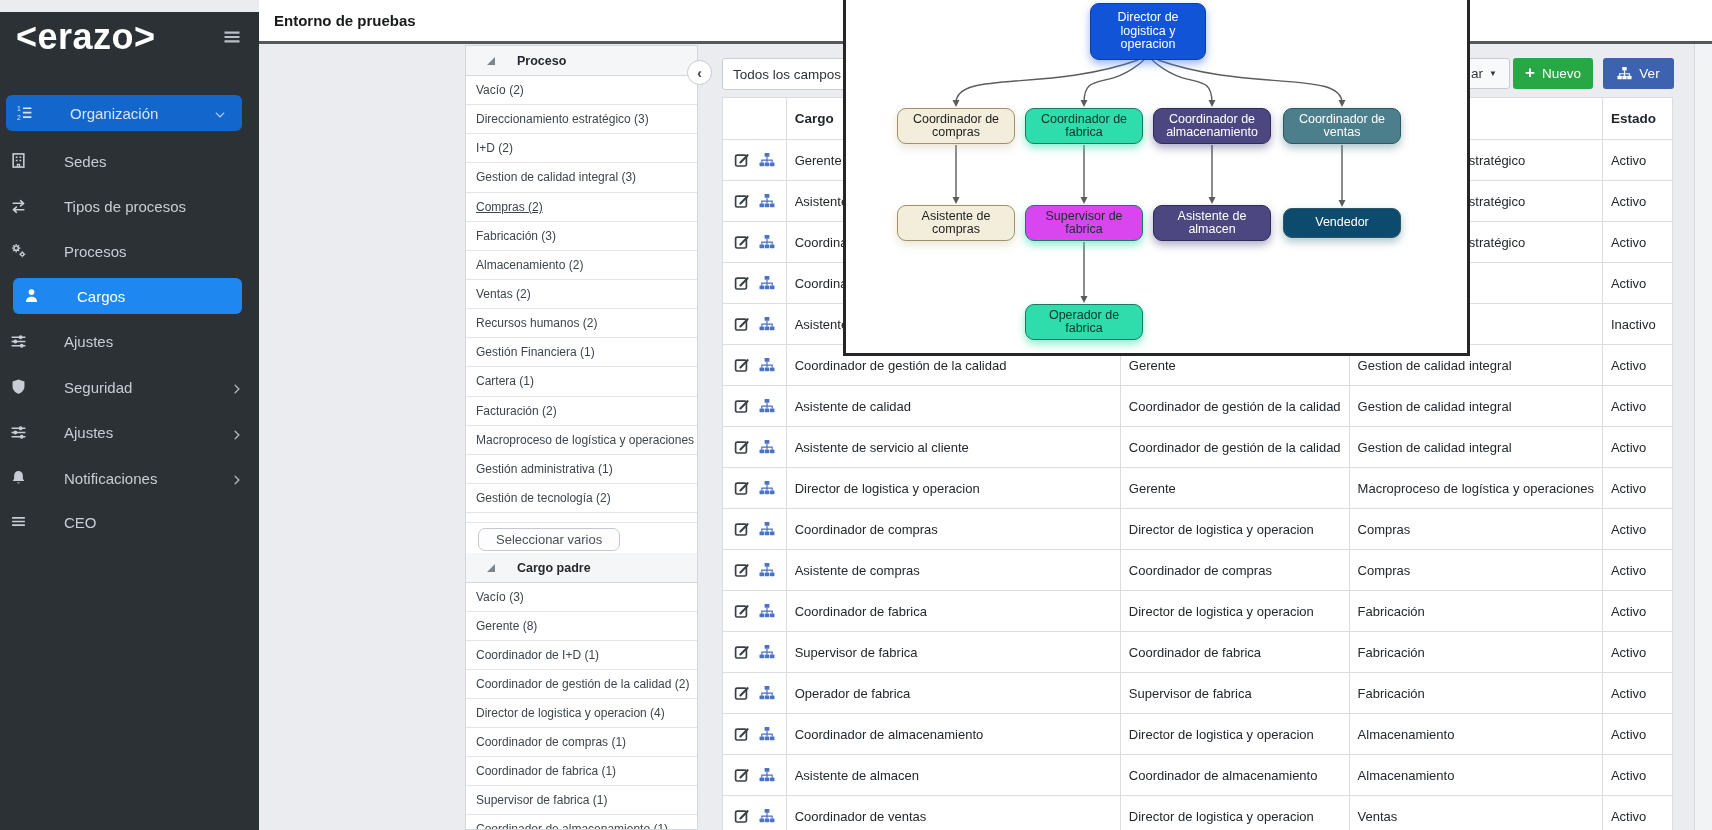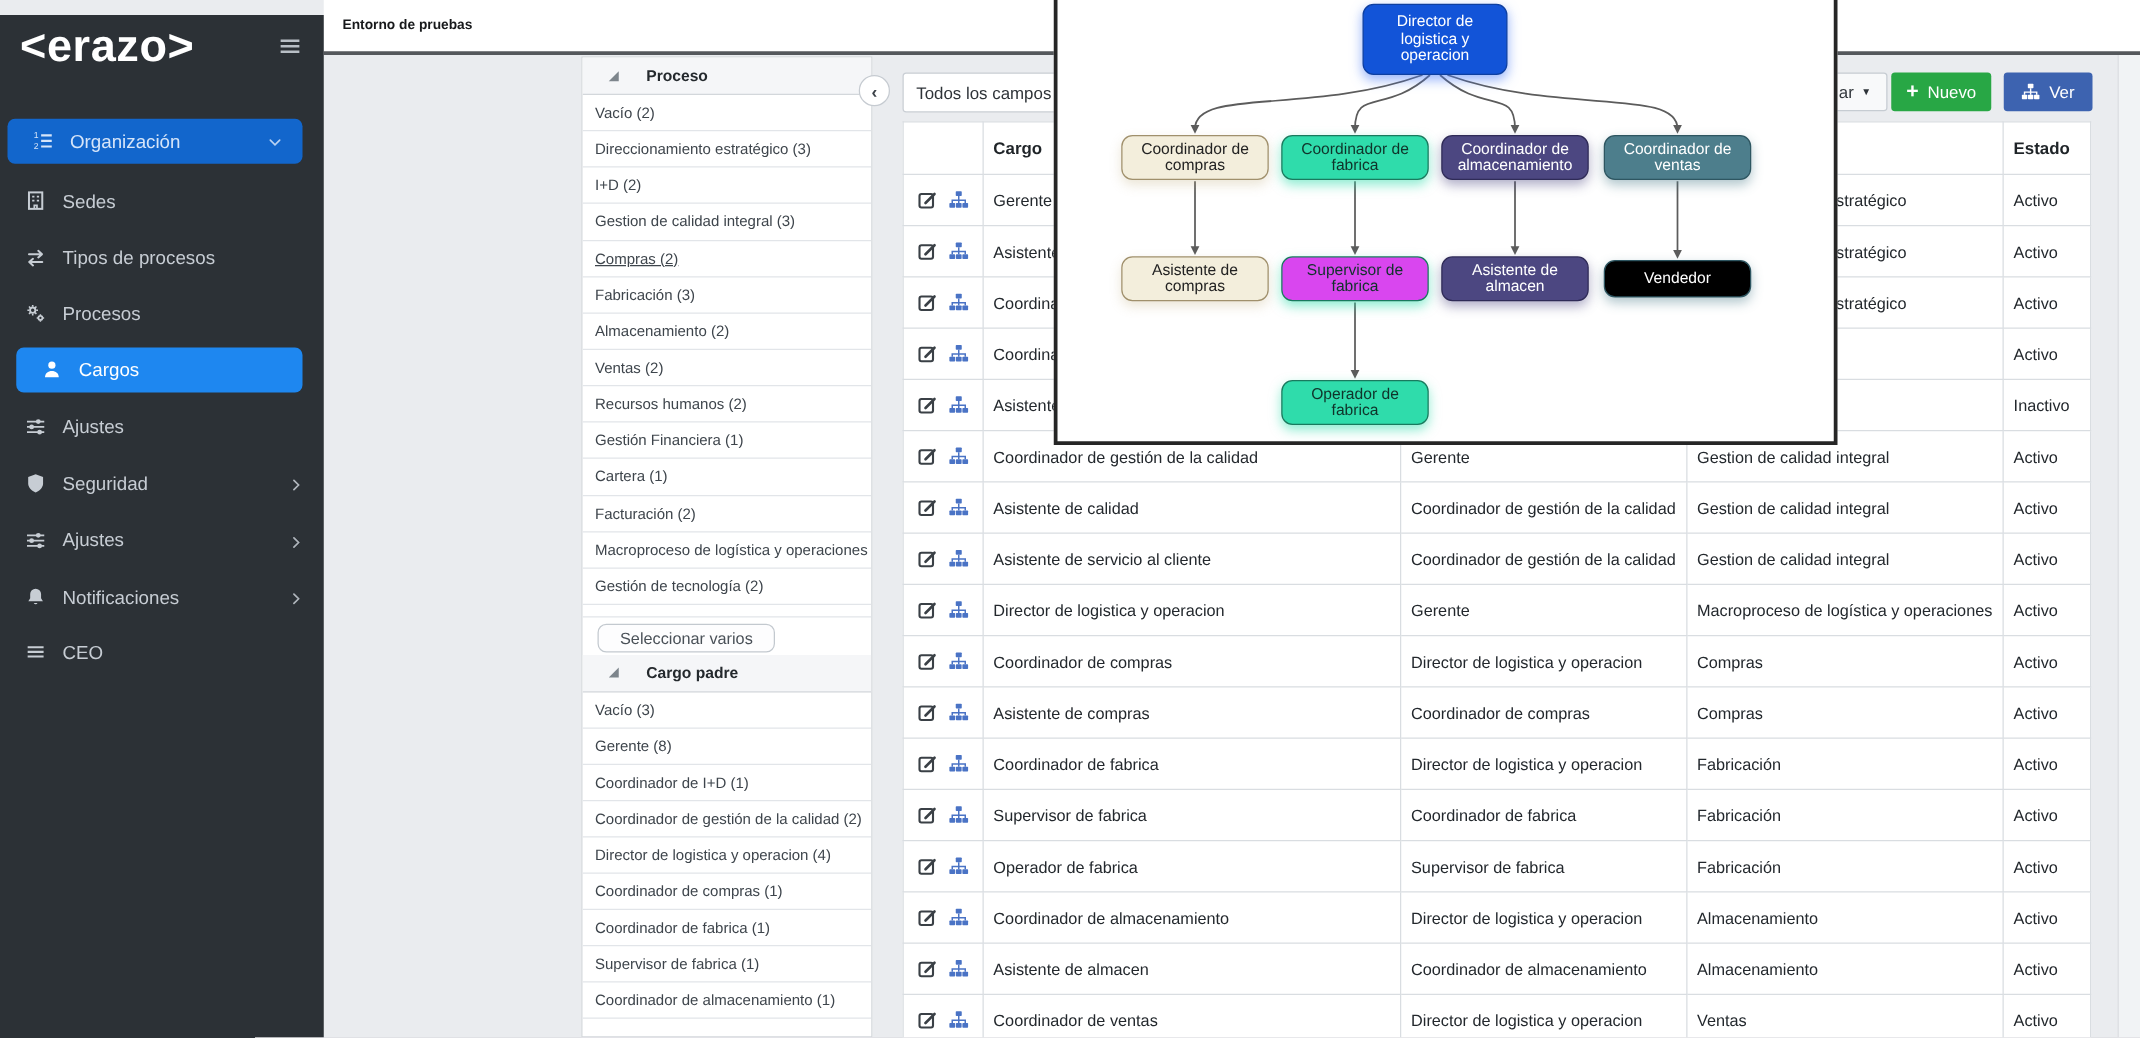--- a/index.html
+++ b/index.html
@@ -3,29 +3,29 @@
 <meta charset="utf-8">
 <style>
   html,body{margin:0;padding:0;background:#d8dadd;}
   #app{position:relative;width:1712px;height:830px;overflow:hidden;background:#eaecef;
        font-family:"Liberation Sans",sans-serif;-webkit-font-smoothing:antialiased;}
   
   .sidebar{position:absolute;left:0;top:12px;width:259px;height:830px;background:#2c3136;z-index:5;}
   .logo{position:absolute;left:16px;top:4px;font-size:36px;font-weight:bold;color:#ffffff;letter-spacing:0.5px;}
   .hamburger{position:absolute;left:222px;top:15px;color:#b9bfc6;cursor:pointer;}
   .nav-item{position:absolute;left:0;width:259px;height:44px;display:flex;align-items:center;
-            padding-left:20px;box-sizing:border-box;color:#c7cdd4;font-size:15px;cursor:pointer;}
+            padding-left:10px;box-sizing:border-box;color:#c7cdd4;font-size:15px;cursor:pointer;gap:24px;}
   .nav-item .nicon{width:18px;height:18px;margin-right:12px;flex:0 0 18px;display:inline-flex;}
   .nav-item.section-active{left:6px;width:236px;height:36px;border-radius:6px;background:#1266cc;color:#d6e5f9;}
   .nav-item.selected{left:13px;width:229px;height:36px;border-radius:6px;background:#1e87f0;color:#ffffff;}
   .nav-chev{position:absolute;right:16px;top:50%;transform:translateY(-50%);width:12px;height:12px;opacity:.85;}
   
   .topbar{position:absolute;left:259px;top:0;width:1453px;height:41px;background:#ffffff;
           border-bottom:3px solid #55585c;z-index:4;}
-  .topbar-title{position:absolute;left:15px;top:0;line-height:41px;font-size:11px;font-weight:bold;color:#17191b;}
+  .topbar-title{position:absolute;left:15px;top:0;line-height:41px;font-size:15px;font-weight:bold;color:#17191b;}
   
   .filter-panel{position:absolute;left:465px;top:45px;width:233px;height:785px;background:#fff;
                 border:1px solid #d3d7db;box-sizing:border-box;overflow:hidden;z-index:3;}
   .fheader{height:30px;background:#f5f6f8;border-bottom:1px solid #d3d7db;display:flex;align-items:center;
            padding-left:21px;box-sizing:border-box;font-size:12.5px;font-weight:bold;color:#24292d;gap:22px;}
   .ftri{width:0;height:0;border-bottom:8px solid #7d858c;border-left:8px solid transparent;}
   .fitem{height:29px;border-bottom:1px solid #e2e5e9;display:flex;align-items:center;padding-left:10px;
          box-sizing:border-box;font-size:12px;color:#3e454c;white-space:nowrap;overflow:hidden;cursor:pointer;}
   .filters-gap{height:9px;border-bottom:1px solid #e2e5e9;}
   .select-wrap{padding:5px 0 2px 12px;}
@@ -202,20 +202,21 @@
       <div class="fitem" style="height: 29.15px;">Gestion de calidad integral (3)</div>
       <div class="fitem" style="height: 29.15px; text-decoration: underline;">Compras (2)</div>
       <div class="fitem" style="height: 29.15px;">Fabricación (3)</div>
       <div class="fitem" style="height: 29.15px;">Almacenamiento (2)</div>
       <div class="fitem" style="height: 29.15px;">Ventas (2)</div>
       <div class="fitem" style="height: 29.15px;">Recursos humanos (2)</div>
       <div class="fitem" style="height: 29.15px;">Gestión Financiera (1)</div>
       <div class="fitem" style="height: 29.15px;">Cartera (1)</div>
       <div class="fitem" style="height: 29.15px;">Facturación (2)</div>
       <div class="fitem" style="height: 29.15px;">Macroproceso de logística y operaciones (1)</div>
+      <div class="fitem" style="height: 29.15px;">Gestión administrativa (1)</div>
       <div class="fitem" style="height: 29.15px;">Gestión de tecnología (2)</div>
       <div class="filters-gap"></div>
       <div class="select-wrap"><button class="select-varios">Seleccionar varios</button></div>
       <div class="fheader">
         <span class="ftri"></span>
         <span>Cargo padre</span>
       </div>
       <div class="fitem">Vacío (3)</div>
       <div class="fitem">Gerente (8)</div>
       <div class="fitem">Coordinador de I+D (1)</div>
@@ -778,21 +779,21 @@
         <div>compras</div>
       </div>
       <div class="onode" style="left: 179px; top: 206px; width: 118px; height: 36px; background: #d946ef; border: 1.5px solid rgb(26, 122, 94); color: rgb(16, 51, 42); box-shadow: rgba(47, 220, 171, 0.55) 0px 4px 9px;">
         <div>Supervisor de</div>
         <div>fabrica</div>
       </div>
       <div class="onode" style="left: 307px; top: 206px; width: 118px; height: 36px; background: rgb(76, 71, 129); border: 1.5px solid rgb(47, 43, 87); color: rgb(255, 255, 255); box-shadow: rgba(76, 71, 129, 0.45) 0px 4px 9px;">
         <div>Asistente de</div>
         <div>almacen</div>
       </div>
-      <div class="onode" style="left: 437px; top: 209px; width: 118px; height: 30px; background: #000000; border: 1.5px solid rgb(46, 86, 97); color: rgb(255, 255, 255); box-shadow: rgba(77, 126, 140, 0.45) 0px 4px 9px;">
+      <div class="onode" style="left: 437px; top: 209px; width: 118px; height: 30px; background: #0c4a6e; border: 1.5px solid rgb(46, 86, 97); color: rgb(255, 255, 255); box-shadow: rgba(77, 126, 140, 0.45) 0px 4px 9px;">
         <div>Vendedor</div>
       </div>
       <div class="onode" style="left: 179px; top: 305px; width: 118px; height: 36px; background: rgb(47, 220, 171); border: 1.5px solid rgb(26, 122, 94); color: rgb(16, 51, 42); box-shadow: rgba(47, 220, 171, 0.55) 0px 4px 9px;">
         <div>Operador de</div>
         <div>fabrica</div>
       </div>
     </div>
 
 </div>
 

